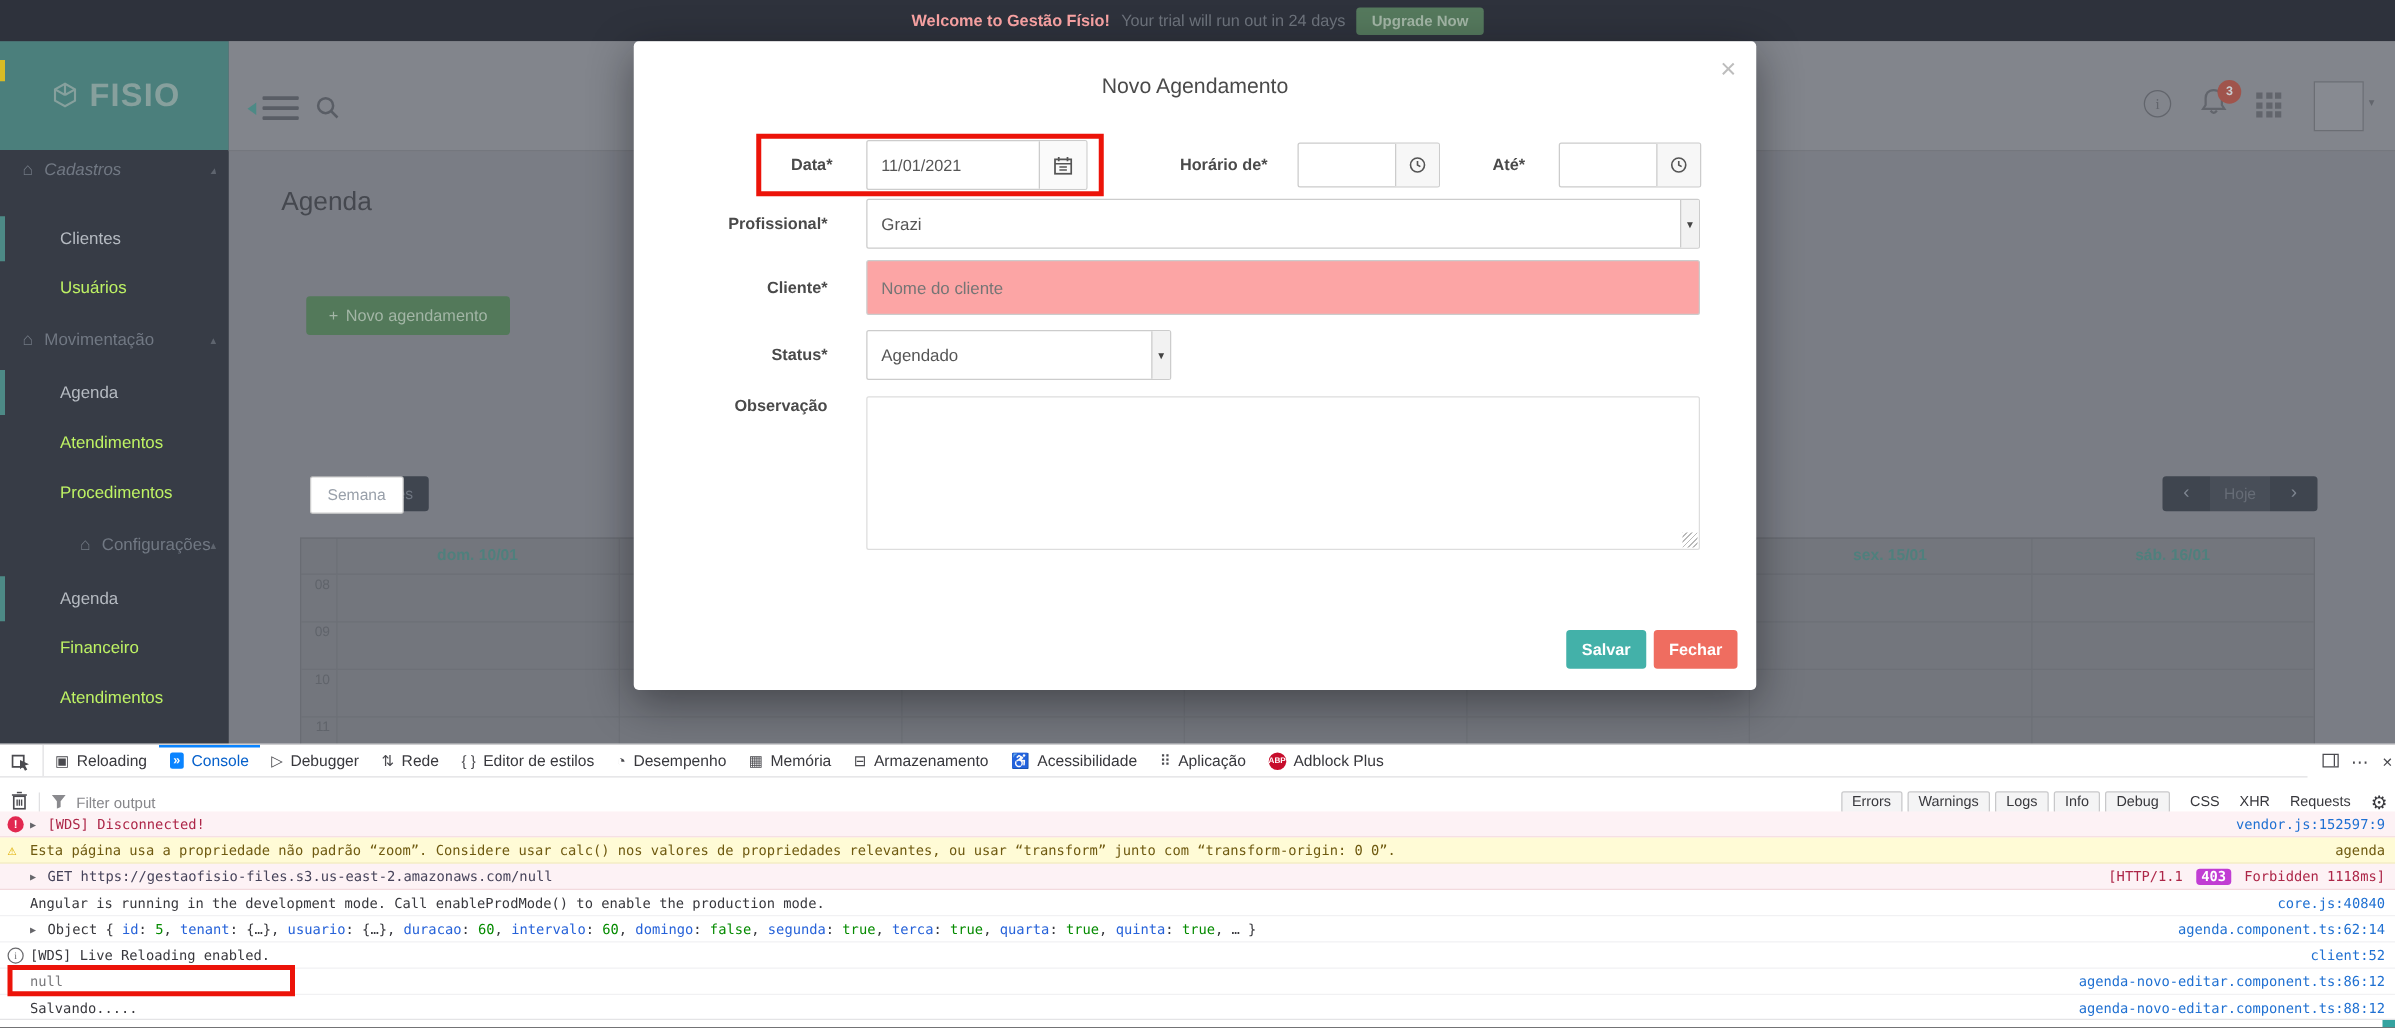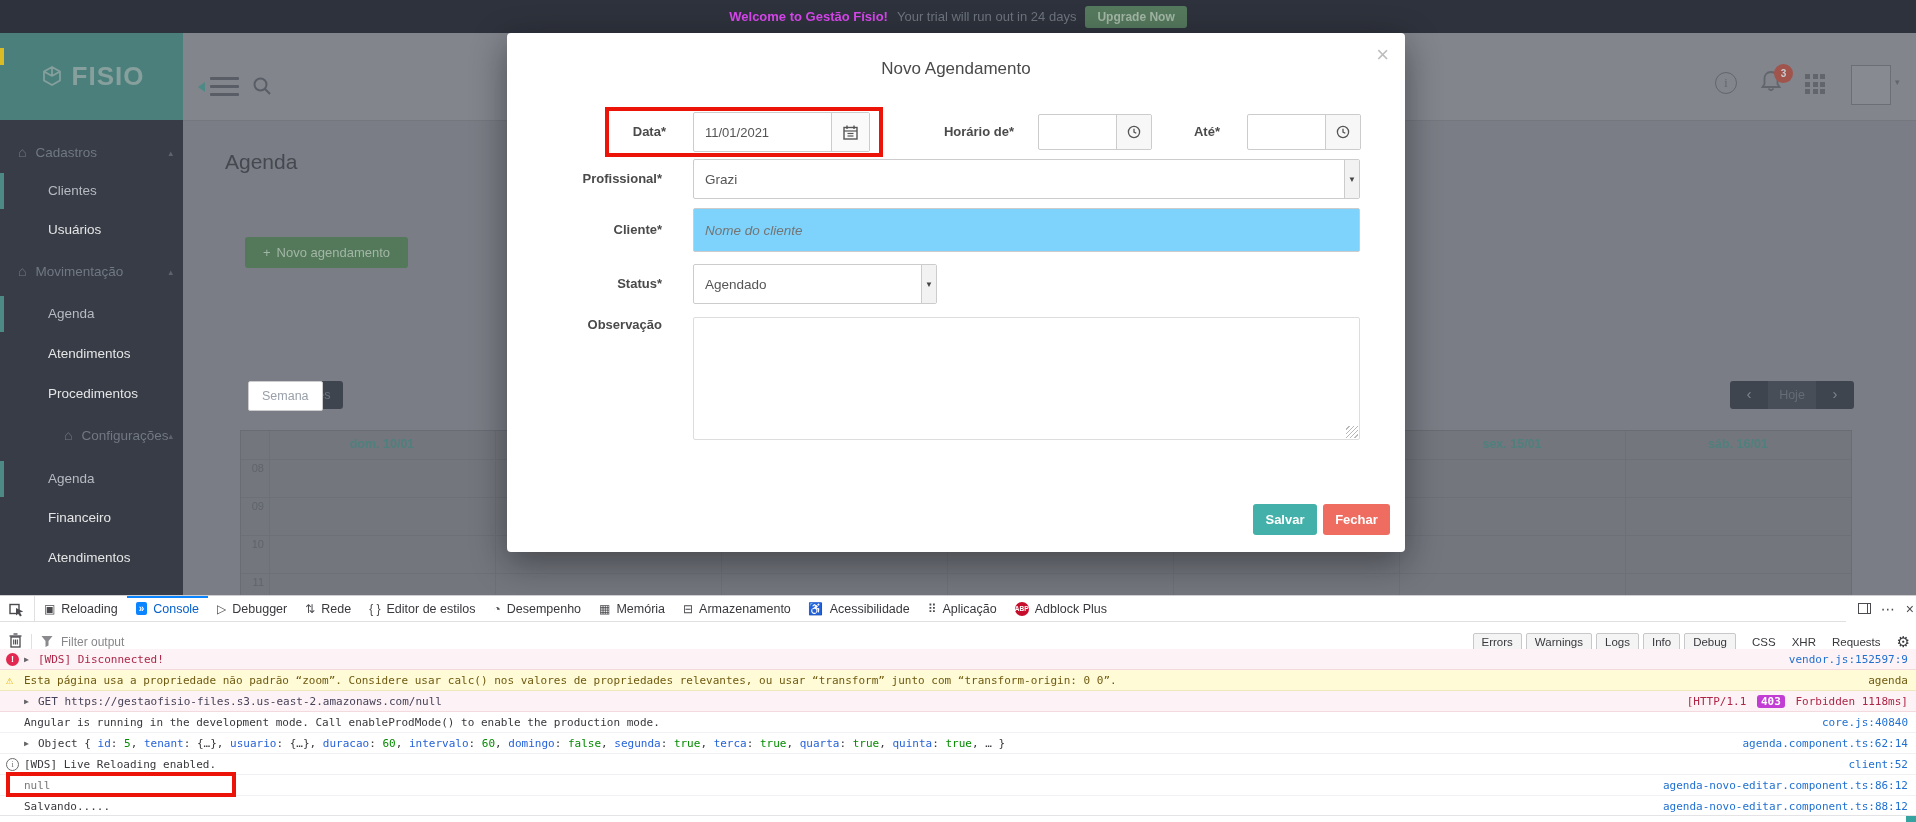--- a/index.html
+++ b/index.html
@@ -1,32 +1,32 @@
 <!DOCTYPE html>
 <html><head>
 <meta charset="utf-8">
 <style>
   html,body{margin:0;padding:0;background:#222;}
   #canvas{position:relative;width:1916px;height:822px;overflow:hidden;
     font-family:"Liberation Sans",sans-serif;background:#7a7d85;}
   
   .banner{position:absolute;left:0;top:0;width:100%;height:33px;background:#2e323c;
     display:flex;align-items:center;justify-content:center;gap:9px;font-size:13px;}
-  .b-bold{color:#d946ef;font-weight:bold;text-align:right;}
+  .b-bold{color:#fca5a5;font-weight:bold;text-align:right;}
   .b-text{color:#6e747d;}
   .b-btn{background:#55795d;color:#a3b6a6;padding:4px 12px;border-radius:3px;font-size:12px;font-weight:bold;cursor:pointer;}
   
   .sidebar{position:absolute;left:0;top:33px;width:183px;height:562px;background:#373c46;}
   .logo{height:87px;background:#4b7f7c;display:flex;align-items:center;justify-content:center;gap:7px;
     color:#87a09d;font-size:26px;font-weight:bold;letter-spacing:1px;}
   .menu{position:absolute;left:0;top:87px;right:0;bottom:0;}
   .m-sec{position:absolute;left:18px;right:10px;height:24px;line-height:24px;color:#717883;font-size:13.5px;cursor:pointer;}
   .m-home{margin-right:9px;font-size:14px;}
   .m-caret{float:right;font-size:9px;color:#5e646e;margin-top:1px;}
-  .m-item{position:absolute;left:48px;height:24px;line-height:24px;color:#e5e5e5;font-size:13.5px;cursor:pointer;}
+  .m-item{position:absolute;left:48px;height:24px;line-height:24px;color:#bef264;font-size:13.5px;cursor:pointer;}
   .m-item.active{color:#b6bbc2;}
   .active-bar{position:absolute;left:0;width:4px;height:36px;background:#4d8a86;}
   .yellow-artifact{position:absolute;left:0;top:48px;width:4px;height:17px;background:#d8bb25;}
   
   .appbar{position:absolute;left:183px;top:33px;right:0;height:87px;background:#82858c;border-bottom:1px solid #74777e;}
   .hamb{position:absolute;left:15px;top:44px;width:42px;height:20px;cursor:pointer;}
   .hamb i{position:absolute;left:12px;width:29px;height:3px;background:#595d65;border-radius:1px;}
   .hamb i:nth-child(2){top:0;}.hamb i:nth-child(3){top:8px;}.hamb i:nth-child(4){top:16px;}
   .hamb .tri{position:absolute;left:0;top:5px;width:0;height:0;border-top:5px solid transparent;border-bottom:5px solid transparent;border-right:7px solid #4d8a86;}
   .search-btn{position:absolute;left:69px;top:43px;cursor:pointer;}
@@ -59,22 +59,22 @@
   .cal-col{position:absolute;top:0;bottom:0;width:0;border-left:1px solid #6d7077;}
   .cal-day{position:absolute;top:6px;width:226px;text-align:center;font-size:12.5px;font-weight:bold;color:#4f807d;}
   .cal-row{position:absolute;left:0;right:0;height:0;border-top:1px solid #6d7077;}
   .cal-time{position:absolute;left:0;width:23px;text-align:right;font-size:11px;color:#60646b;}
   
   .modal{position:absolute;left:507px;top:33px;width:898px;height:519px;background:#fff;border-radius:4px;
     box-shadow:0 10px 35px rgba(10,12,16,.45);}
   .modal-close{position:absolute;right:16px;top:9px;font-size:22px;color:#bdbdbd;cursor:pointer;font-weight:300;}
   .modal-title{position:absolute;left:0;right:0;top:26px;text-align:center;font-size:17px;color:#4a4a4a;}
   .f-label{position:absolute;height:40px;line-height:40px;text-align:right;font-size:13px;font-weight:600;color:#4a4a4a;}
-  .inp{position:absolute;border:1px solid #ccc;border-radius:2px;background:#7dd3fc;box-sizing:border-box;
-    font-family:"Liberation Sans",sans-serif;font-size:13px;color:#555;font-style:italic;}
+  .inp{position:absolute;border:1px solid #ccc;border-radius:2px;background:#fca5a5;box-sizing:border-box;
+    font-family:"Liberation Sans",sans-serif;font-size:13px;color:#555;}
   .igroup{position:absolute;display:flex;border:1px solid #ccc;border-radius:2px;box-sizing:border-box;background:#fff;}
   .igroup .ival{flex:1;display:flex;align-items:center;padding-left:11px;font-size:13px;color:#555;}
   .addon{width:37px;border-left:1px solid #ccc;background:#fafafa;display:flex;align-items:center;justify-content:center;cursor:pointer;}
   .sel{position:absolute;border:1px solid #ccc;border-radius:2px;background:#fff;box-sizing:border-box;cursor:pointer;}
   .sel .sval{position:absolute;left:11px;top:0;bottom:0;display:flex;align-items:center;font-size:13.5px;color:#555;}
   .sel-strip{position:absolute;right:0;top:0;bottom:0;width:14px;border-left:1px solid #ccc;background:#f2f2f2;
     display:flex;align-items:center;justify-content:center;font-size:8px;color:#444;}
   .tarea{position:absolute;border:1px solid #ddd;border-radius:2px;background:#fff;box-sizing:border-box;}
   .resize-h{position:absolute;right:1px;bottom:1px;width:12px;height:12px;cursor:nwse-resize;
     background:repeating-linear-gradient(135deg,transparent 0 2px,#b9b9b9 2px 3px);}
@@ -148,21 +148,21 @@
   </div>
 
   <aside class="sidebar">
     <div class="logo">
       <svg width="26" height="26" viewBox="0 0 26 26">
         <path d="M13 3 L21 7.5 V16.5 L13 21 L5 16.5 V7.5 Z M13 3 V12 M13 12 L21 7.5 M13 12 L5 7.5" fill="none" stroke="#86a09d" stroke-width="1.7"></path>
       </svg>
       <span>FISIO</span>
     </div>
     <nav class="menu">
-        <div class="m-sec" style="top: 20px;"><span class="m-home">⌂</span><span>Cadastros</span><span class="m-caret">▴</span></div>
+        <div class="m-sec" style="top: 3px; font-style: italic;"><span class="m-home">⌂</span><span>Cadastros</span><span class="m-caret">▴</span></div>
         <div class="active-bar" style="top: 53px;"></div>
         <div class="m-item active" style="top: 59px;">Clientes</div>
         <div class="m-item" style="top: 98px;">Usuários</div>
         <div class="m-sec" style="top: 139px;"><span class="m-home">⌂</span><span>Movimentação</span><span class="m-caret">▴</span></div>
         <div class="active-bar" style="top: 176px;"></div>
         <div class="m-item active" style="top: 182px;">Agenda</div>
         <div class="m-item" style="top: 222px;">Atendimentos</div>
         <div class="m-item" style="top: 262px;">Procedimentos</div>
         <div class="m-sec" style="top: 303px; text-align: right;"><span class="m-home">⌂</span><span>Configurações</span><span class="m-caret">▴</span></div>
         <div class="active-bar" style="top: 341px;"></div>

